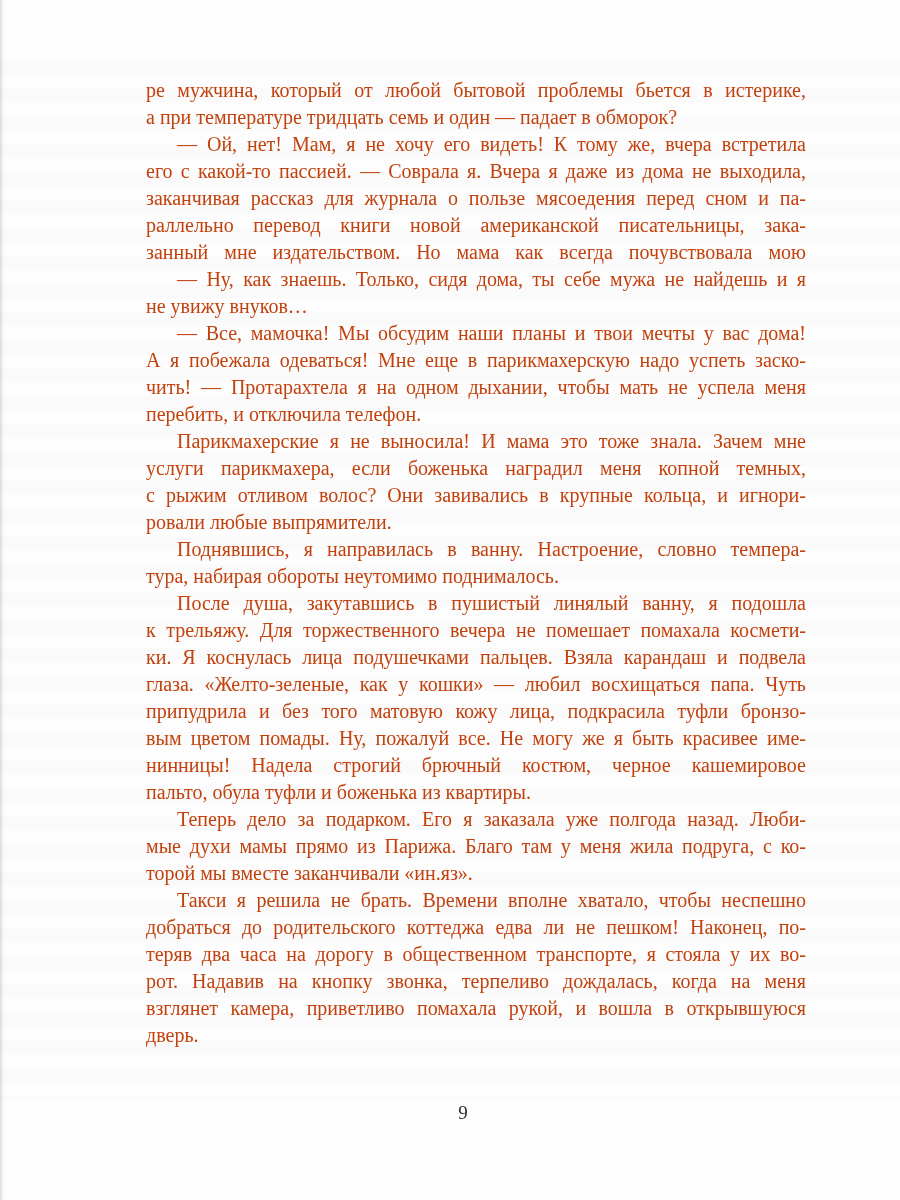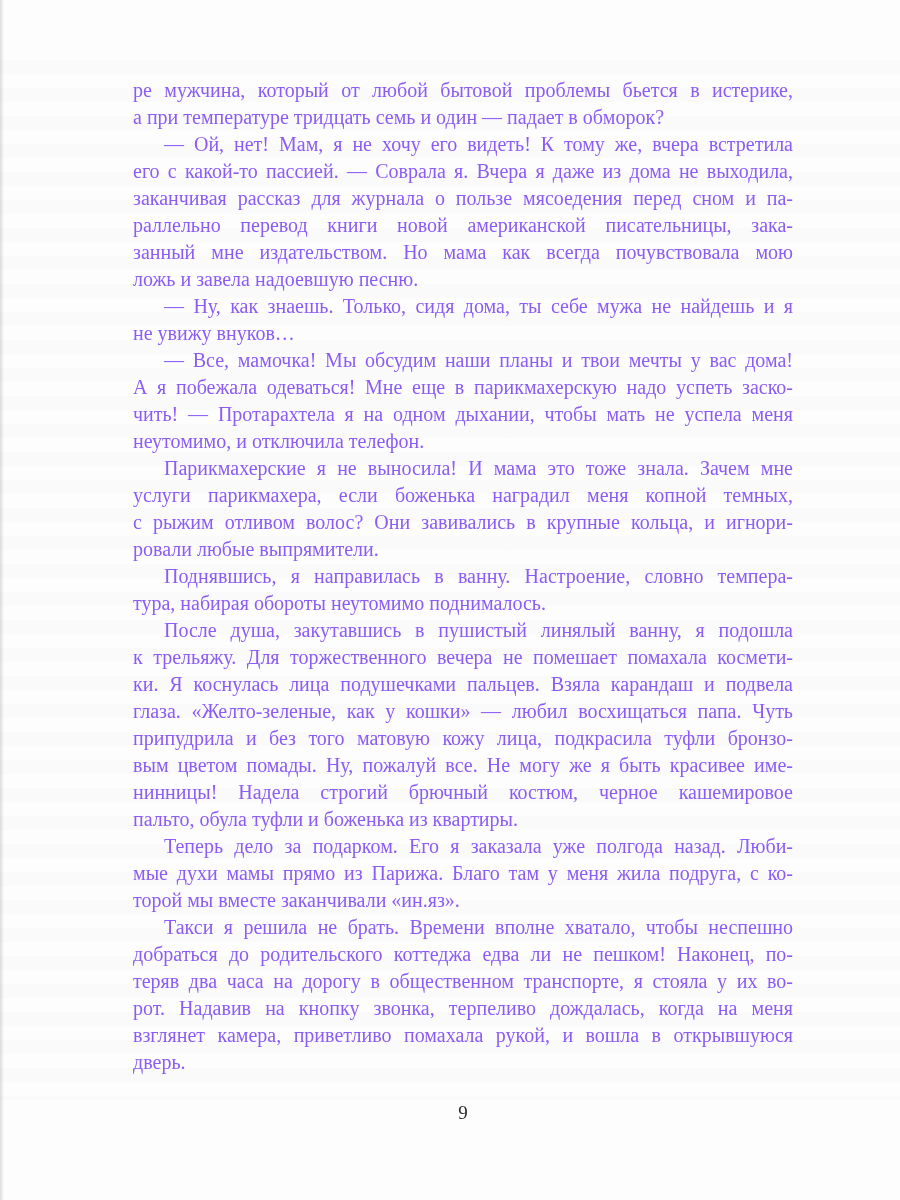--- a/index.html
+++ b/index.html
@@ -33,24 +33,24 @@
     );
     pointer-events: none;
   }
   .page {
     position: absolute;
     left: 0; top: 0;
     width: 900px; height: 1200px;
   }
   .text-block {
     position: absolute;
-    left: 133px;
+    left: 146px;
     top: 77px;
     width: 660px;
-    color: #8b5cf6;
+    color: #c2410c;
     font-size: 20px;
     line-height: 27px;
   }
   .paragraph { margin: 0; padding: 0; }
   .line {
     text-align: justify;
     text-align-last: justify;
     -moz-text-align-last: justify;
     white-space: normal;
   }
@@ -83,31 +83,30 @@
       <div class="paragraph">
         <div class="line">ре мужчина, который от любой бытовой проблемы бьется в истерике,</div>
         <div class="line last">а при температуре тридцать семь и один — падает в обморок?</div>
       </div>
       <div class="paragraph">
         <div class="line indent">— Ой, нет! Мам, я не хочу его видеть! К тому же, вчера встретила</div>
         <div class="line">его с какой-то пассией. — Соврала я. Вчера я даже из дома не выходила,</div>
         <div class="line">заканчивая рассказ для журнала о пользе мясоедения перед сном и па-</div>
         <div class="line">раллельно перевод книги новой американской писательницы, зака-</div>
         <div class="line">занный мне издательством. Но мама как всегда почувствовала мою</div>
-        <div class="line last">ложь и завела надоевшую песню.</div>
       </div>
       <div class="paragraph">
         <div class="line indent">— Ну, как знаешь. Только, сидя дома, ты себе мужа не найдешь и я</div>
         <div class="line last">не увижу внуков…</div>
       </div>
       <div class="paragraph">
         <div class="line indent">— Все, мамочка! Мы обсудим наши планы и твои мечты у вас дома!</div>
         <div class="line">А я побежала одеваться! Мне еще в парикмахерскую надо успеть заско-</div>
         <div class="line">чить! — Протарахтела я на одном дыхании, чтобы мать не успела меня</div>
-        <div class="line last">неутомимо, и отключила телефон.</div>
+        <div class="line last">перебить, и отключила телефон.</div>
       </div>
       <div class="paragraph">
         <div class="line indent">Парикмахерские я не выносила! И мама это тоже знала. Зачем мне</div>
         <div class="line">услуги парикмахера, если боженька наградил меня копной темных,</div>
         <div class="line">с рыжим отливом волос? Они завивались в крупные кольца, и игнори-</div>
         <div class="line last">ровали любые выпрямители.</div>
       </div>
       <div class="paragraph">
         <div class="line indent">Поднявшись, я направилась в ванну. Настроение, словно темпера-</div>
         <div class="line last">тура, набирая обороты неутомимо поднималось.</div>

